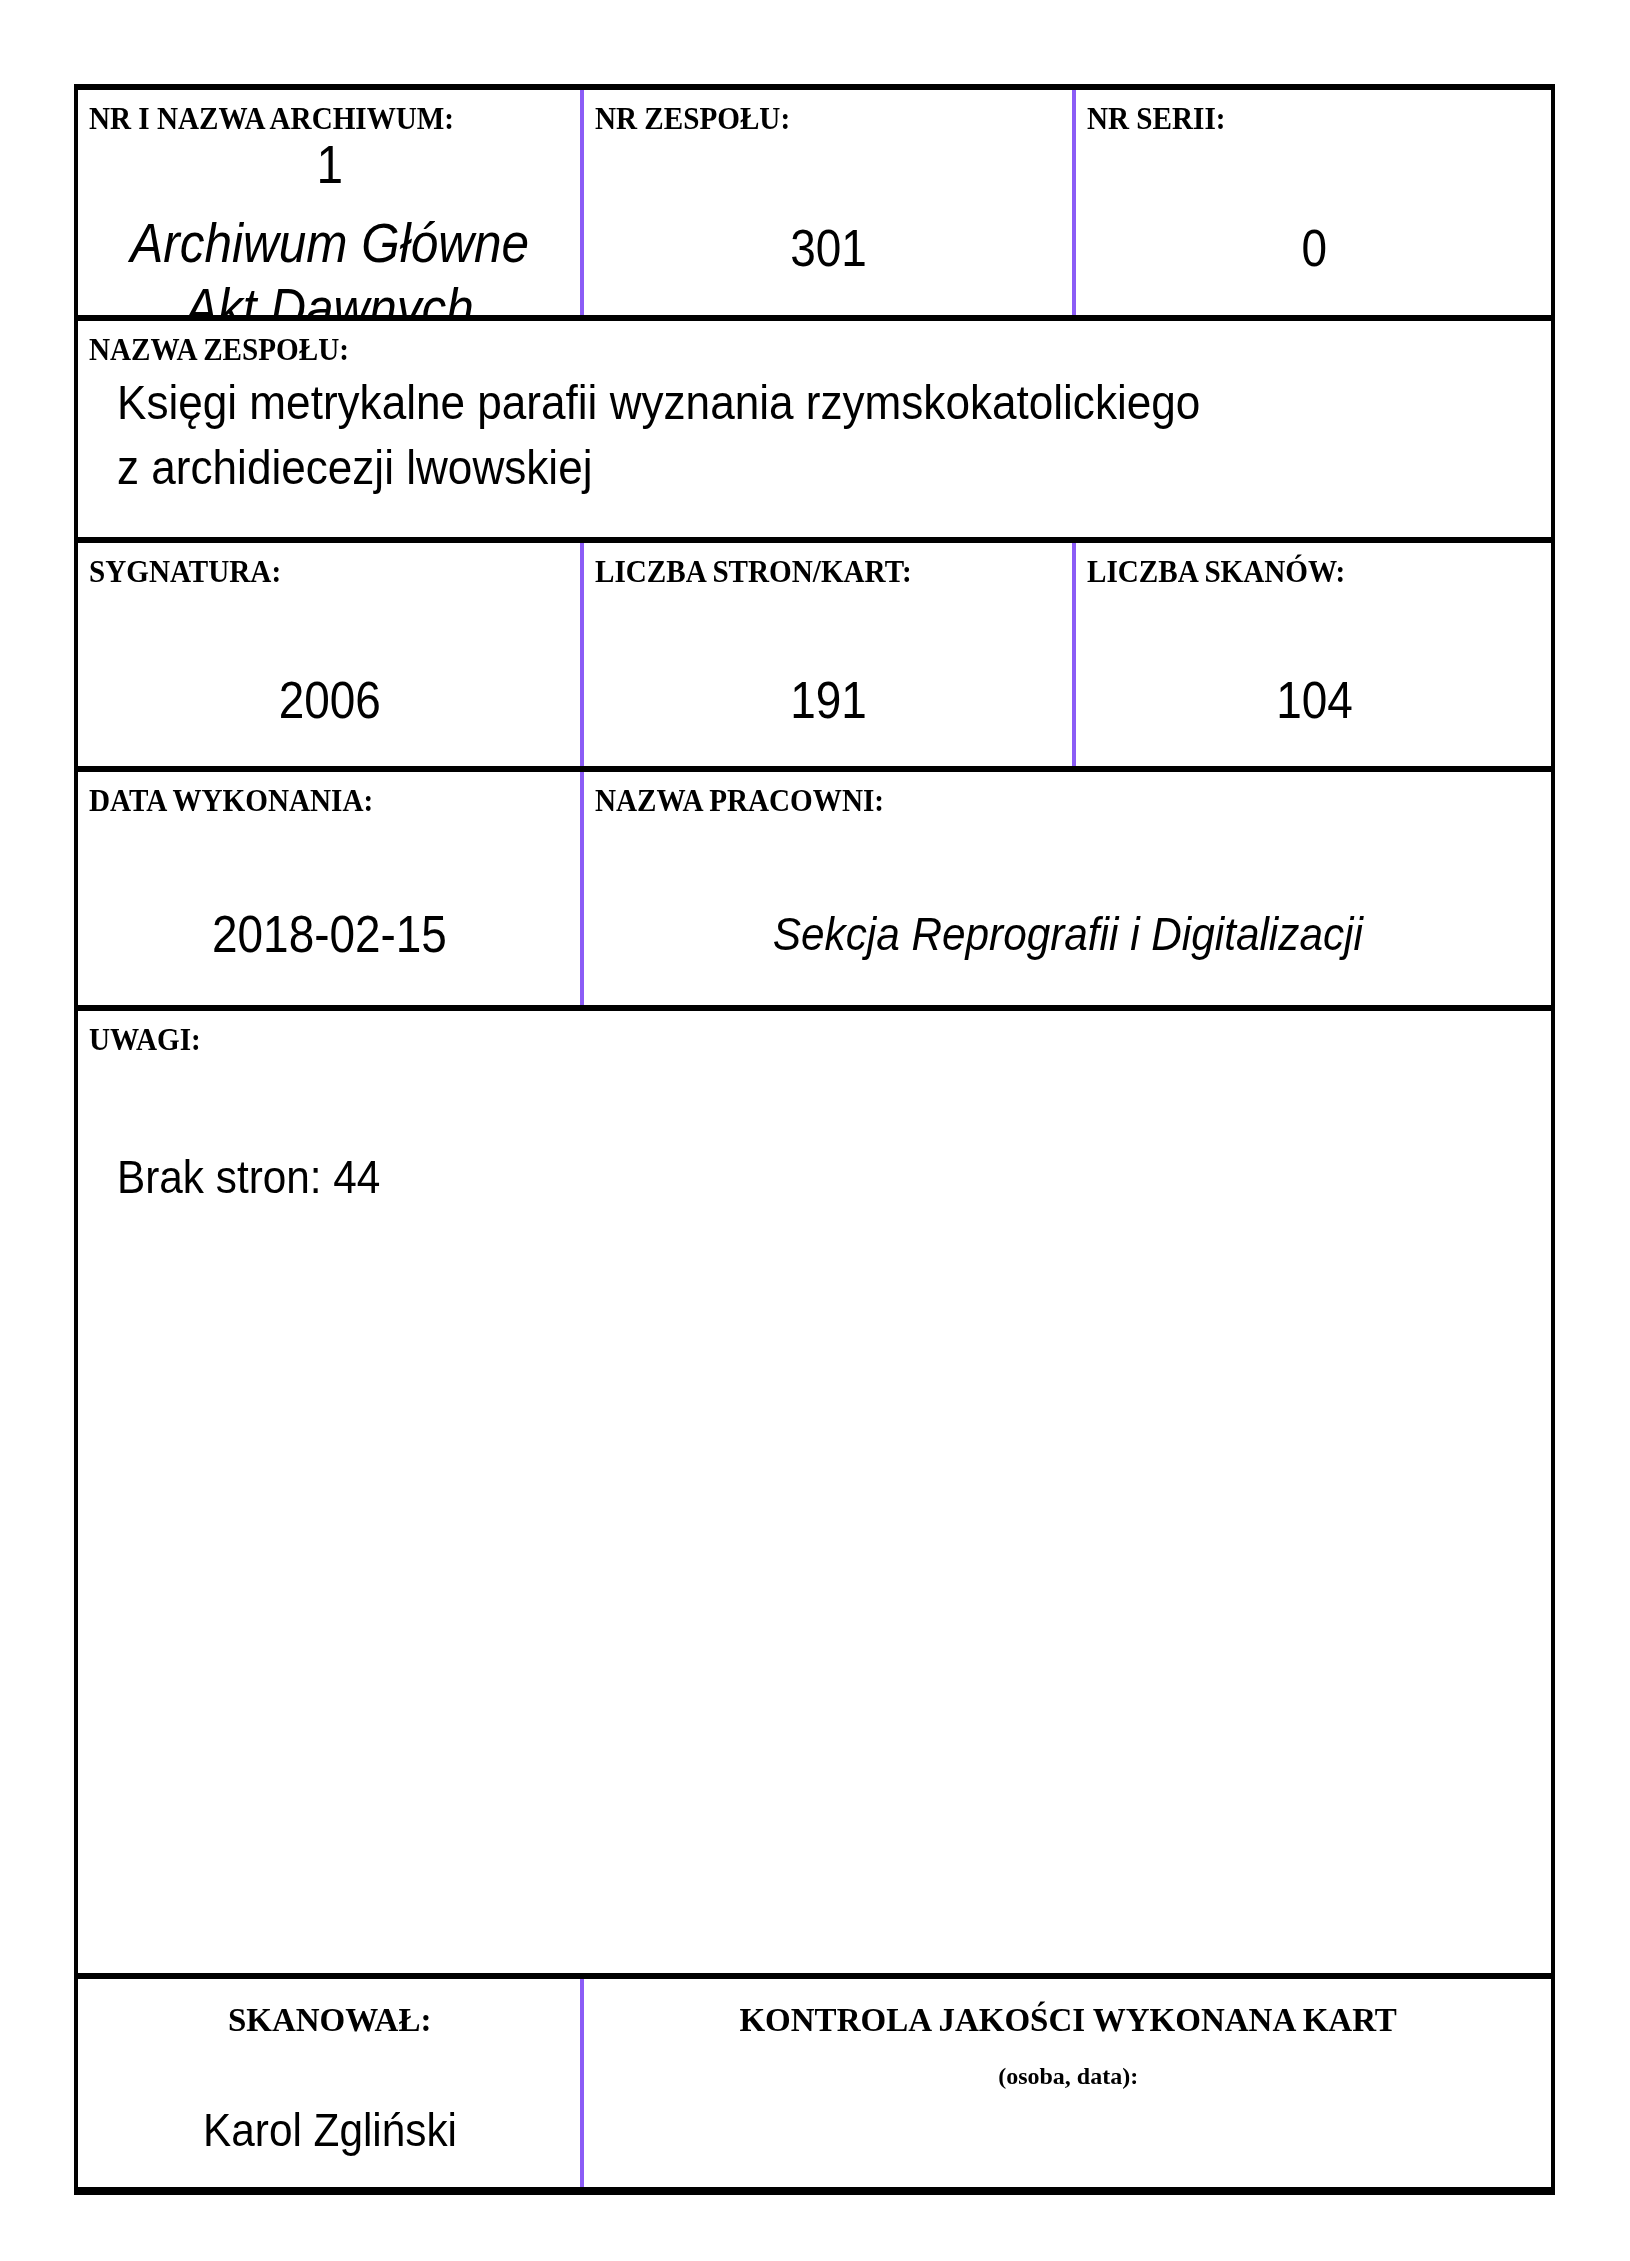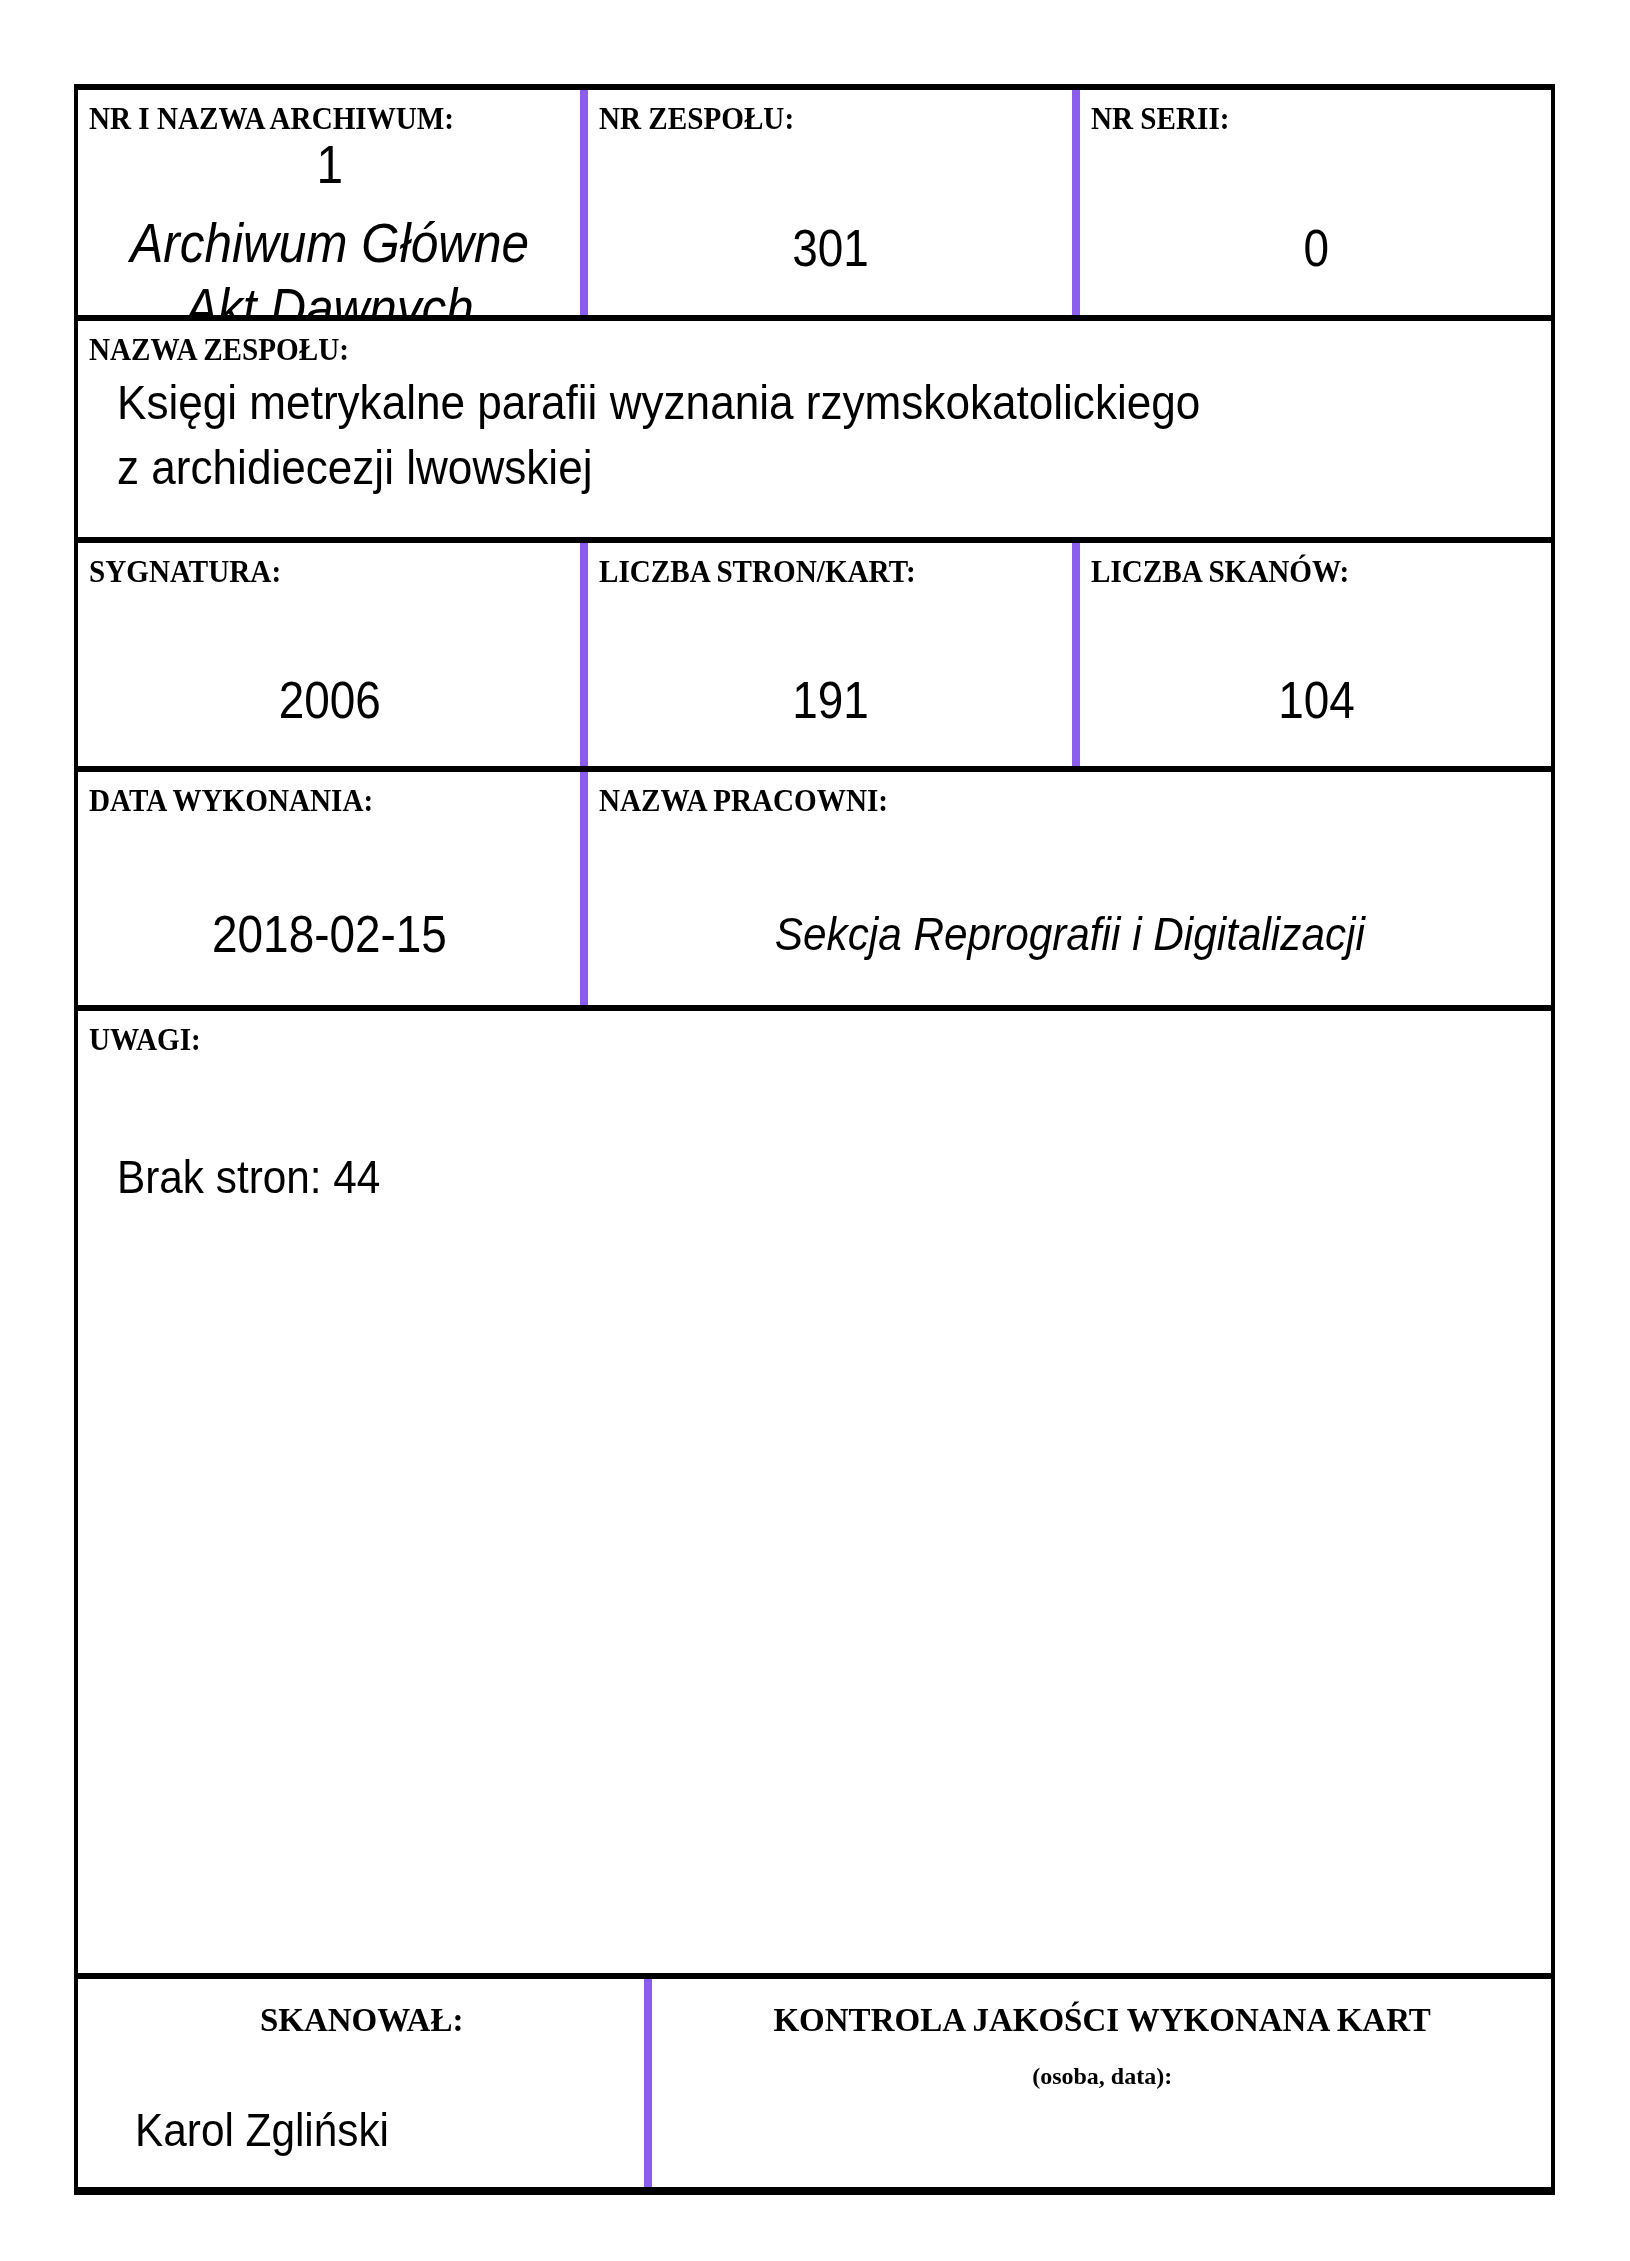--- a/index.html
+++ b/index.html
@@ -16,21 +16,21 @@
   }
   .row { display:flex; box-sizing:border-box; border-bottom:6.6px solid #000; flex:none; }
   .row.last { border-bottom:none; flex:1; }
   .r1 { height:231px; } .r2 { height:222px; } .r3 { height:229px; }
   .r4 { height:239px; } .r5 { height:968px; }
   .cell {
     box-sizing:border-box; position:relative;
     display:flex; flex-direction:column;
     padding:10.5px 9.2px 0 10.5px; overflow:hidden;
   }
-  .cell + .cell { border-left:8px solid #8b5cf6; }
+  .cell + .cell { border-left:4px solid #8b5cf6; }
   .w1 { width:502px; flex:none; }
   .w2 { width:492px; flex:none; }
   .grow { flex:1; }
 
   .lbl {
     display:block; align-self:flex-start;
     font-family:"Liberation Serif", serif; font-weight:bold;
     font-size:31px; line-height:1.15; white-space:nowrap;
     transform:scaleX(0.94); transform-origin:0 0;
   }
@@ -54,21 +54,21 @@
   .cond { display:inline-block; transform:scaleX(0.9); transform-origin:50% 50%; white-space:nowrap; }
   .cond-l { display:inline-block; transform:scaleX(0.9); transform-origin:0 50%; white-space:nowrap; }
 
   .num { font-size:51px; line-height:1.1;text-align:right; }
   .bignum { font-size:53px; line-height:1.1; margin-bottom:17px; }
   .bigit { font-size:55px; line-height:1.18; font-style:italic; }
   .txt { font-size:49px; line-height:1.32; }
   .itval { font-size:47px; font-style:italic; line-height:1.2; }
   .remarks-val { margin-top:92px; padding-left:28px; font-size:47px; line-height:1.2; }
   .name-val { font-size:47px; line-height:1.2; margin-top:63px; }
-  .foot { align-items:flex-start;margin-left:32px; }
+  .foot { align-items:center; }
   .foot .lbl-c { margin-top:12px; }
   .qc-sub { margin-top:24px; }
 </style>
 </head>
 <body>
 
 <div class="page">
   <div class="tbl">
 
     <div class="row r1">

